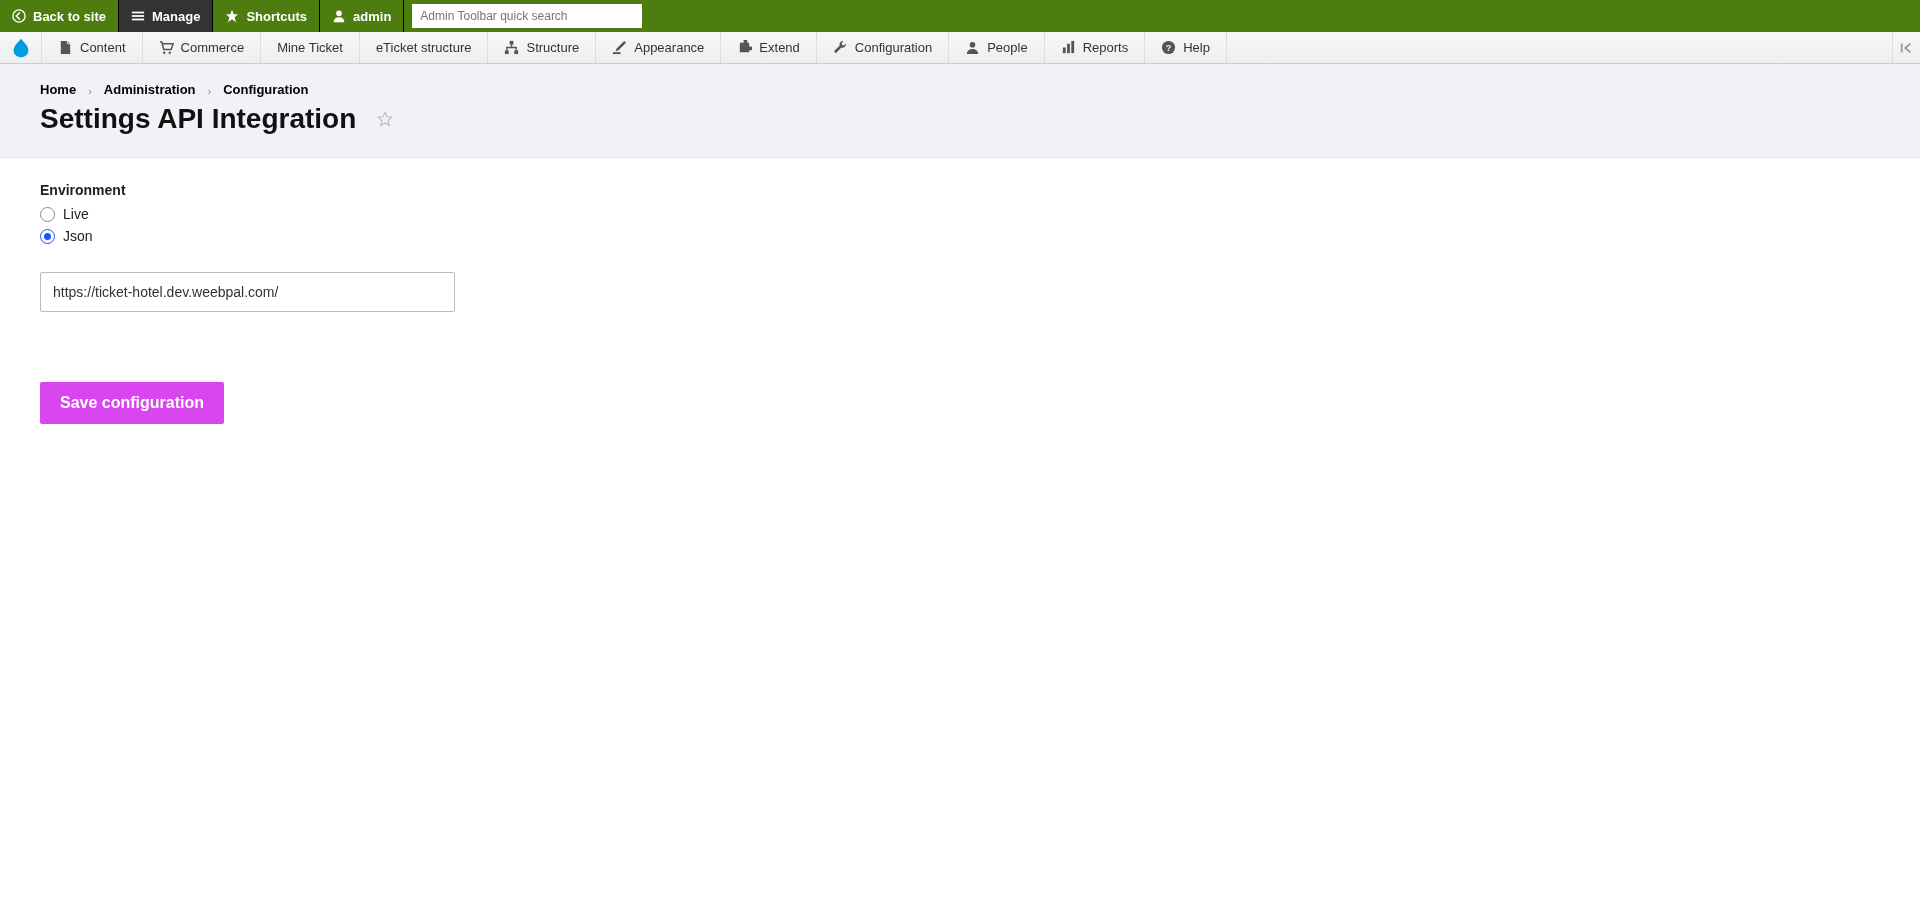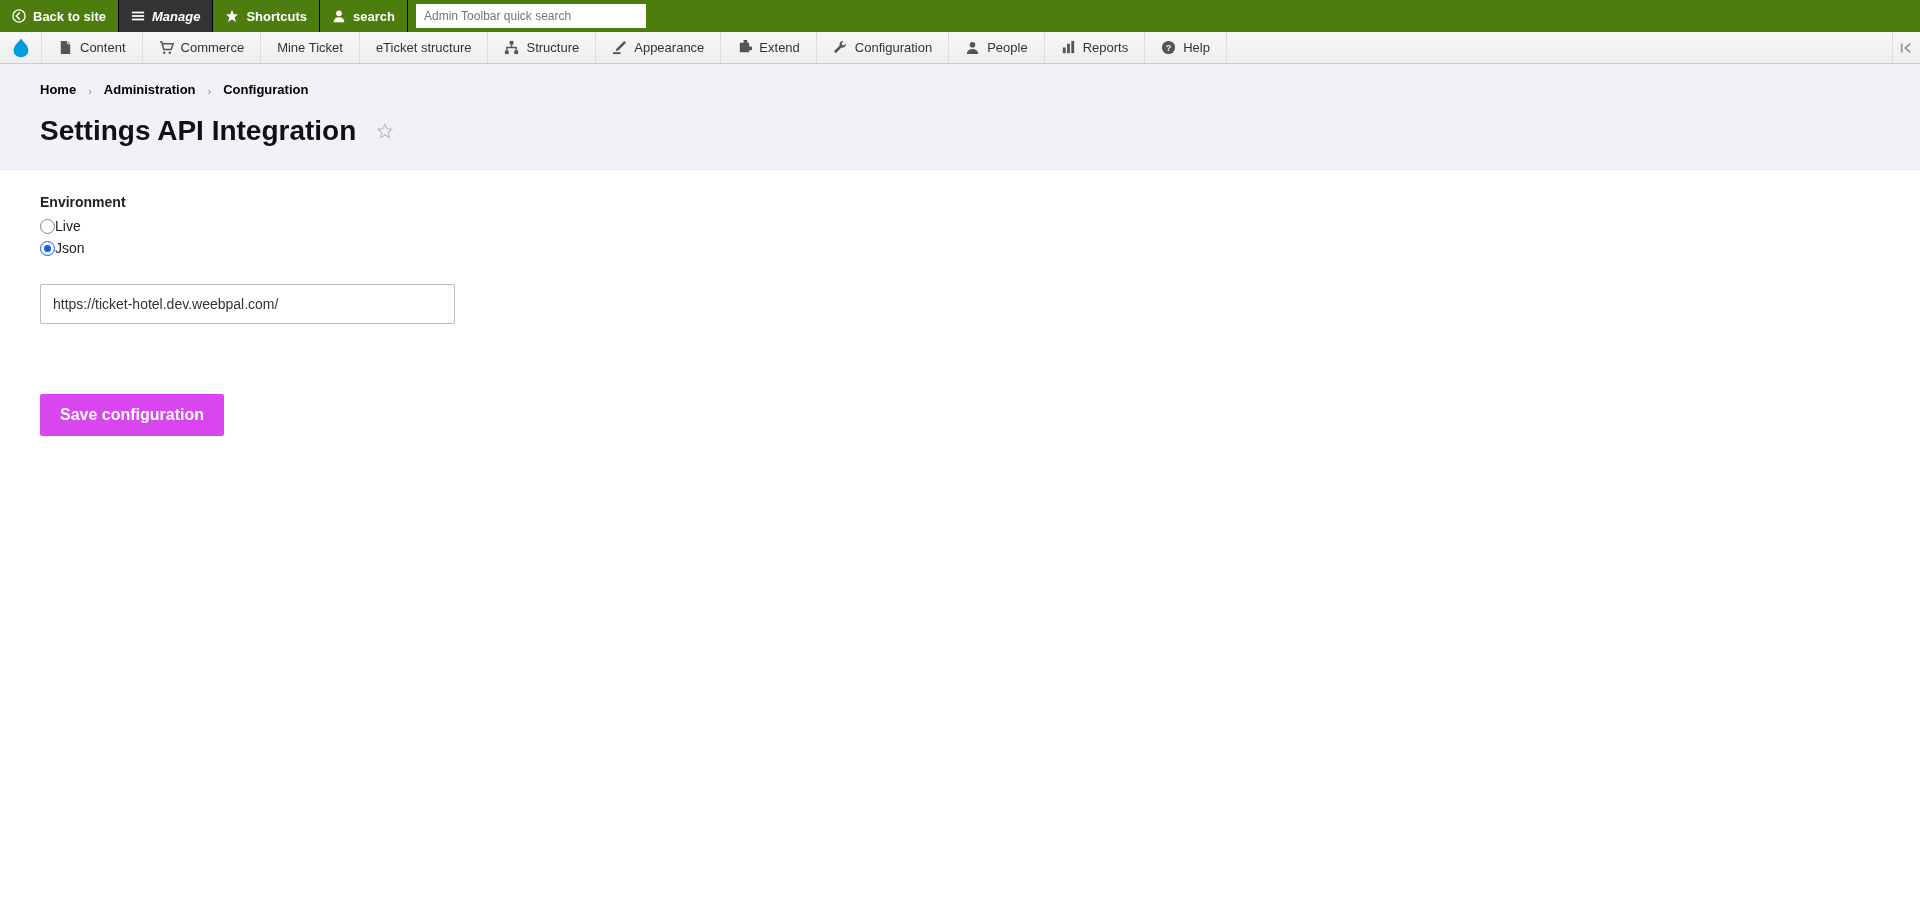--- a/index.html
+++ b/index.html
@@ -19,21 +19,20 @@
     padding: 0 12px;
     gap: 7px;
     font-size: 13px;
     font-weight: bold;
     color: #fff;
     cursor: pointer;
     border-right: 1px solid #000;
   }
   .toolbar-top .tb-item.active {
     background: #333;
-    font-style: italic;
   }
   .toolbar-top .tb-icon { width: 14px; height: 14px; flex-shrink: 0; display: inline-flex; }
   .toolbar-search {
     margin: 4px 8px;
     height: 24px;
     width: 230px;
     border: none;
     padding: 8px 8px;
     font-size: 12px;
     background: #fff;
@@ -80,21 +79,21 @@
   .header-region {
     background: #f1f2f7;
     border-bottom: 1px solid #e4e4ee;
     padding: 18px 40px 22px 40px;
   }
   .breadcrumb {
     display: flex;
     align-items: flex-end;
     font-size: 13px;
     gap: 12px;
-    margin-bottom: 18px;
+    margin-bottom: 6px;
   }
   .breadcrumb .bc-link { color: #000; font-weight: 600; cursor: pointer; }
   .breadcrumb .bc-sep { color: #888; font-size: 11px; }
   .page-title-row { display: flex; align-items: center; gap: 20px; }
   .page-title {
     font-size: 28px;
     font-weight: 700;
     color: #111;
   }
   .star-icon { width: 18px; height: 18px; color: #bbb; cursor: pointer; }
@@ -106,20 +105,21 @@
   .form-label {
     font-weight: 700;
     font-size: 14px;
     margin-bottom: 8px;
     display: block;
   }
   .radio-group { margin-bottom: 28px; }
   .radio-row {
     display: flex;
     align-items: center;
+    gap: 8px;
     margin-bottom: 6px;
     cursor: pointer;
     font-size: 14px;
   }
   .radio {
     width: 15px; height: 15px;
     border: 1.5px solid #888;
     border-radius: 50%;
     display: inline-flex;
     align-items: center;
@@ -189,21 +189,21 @@
     </span>
     <span>Shortcuts</span>
   </div>
   <div class="tb-item">
     <span class="tb-icon">
       <svg viewBox="0 0 16 16">
           <circle cx="8" cy="5" r="3.2"></circle>
           <path d="M2 15 C2 11 5 9.5 8 9.5 C11 9.5 14 11 14 15 Z"></path>
         </svg>
     </span>
-    <span>search</span>
+    <span>admin</span>
   </div>
   <input class="toolbar-search" type="text" placeholder="Admin Toolbar quick search" style="">
 </div>
 
 <div class="admin-menu">
   <div class="logo-cell">
     <svg viewBox="0 0 24 24" width="22" height="22">
         <path fill="#009cde" d="M12 2 C9 6 4 9 4 15 C4 19 7.5 22 12 22 C16.5 22 20 19 20 15 C20 9 15 6 12 2 Z"></path>
       </svg>
   </div>

